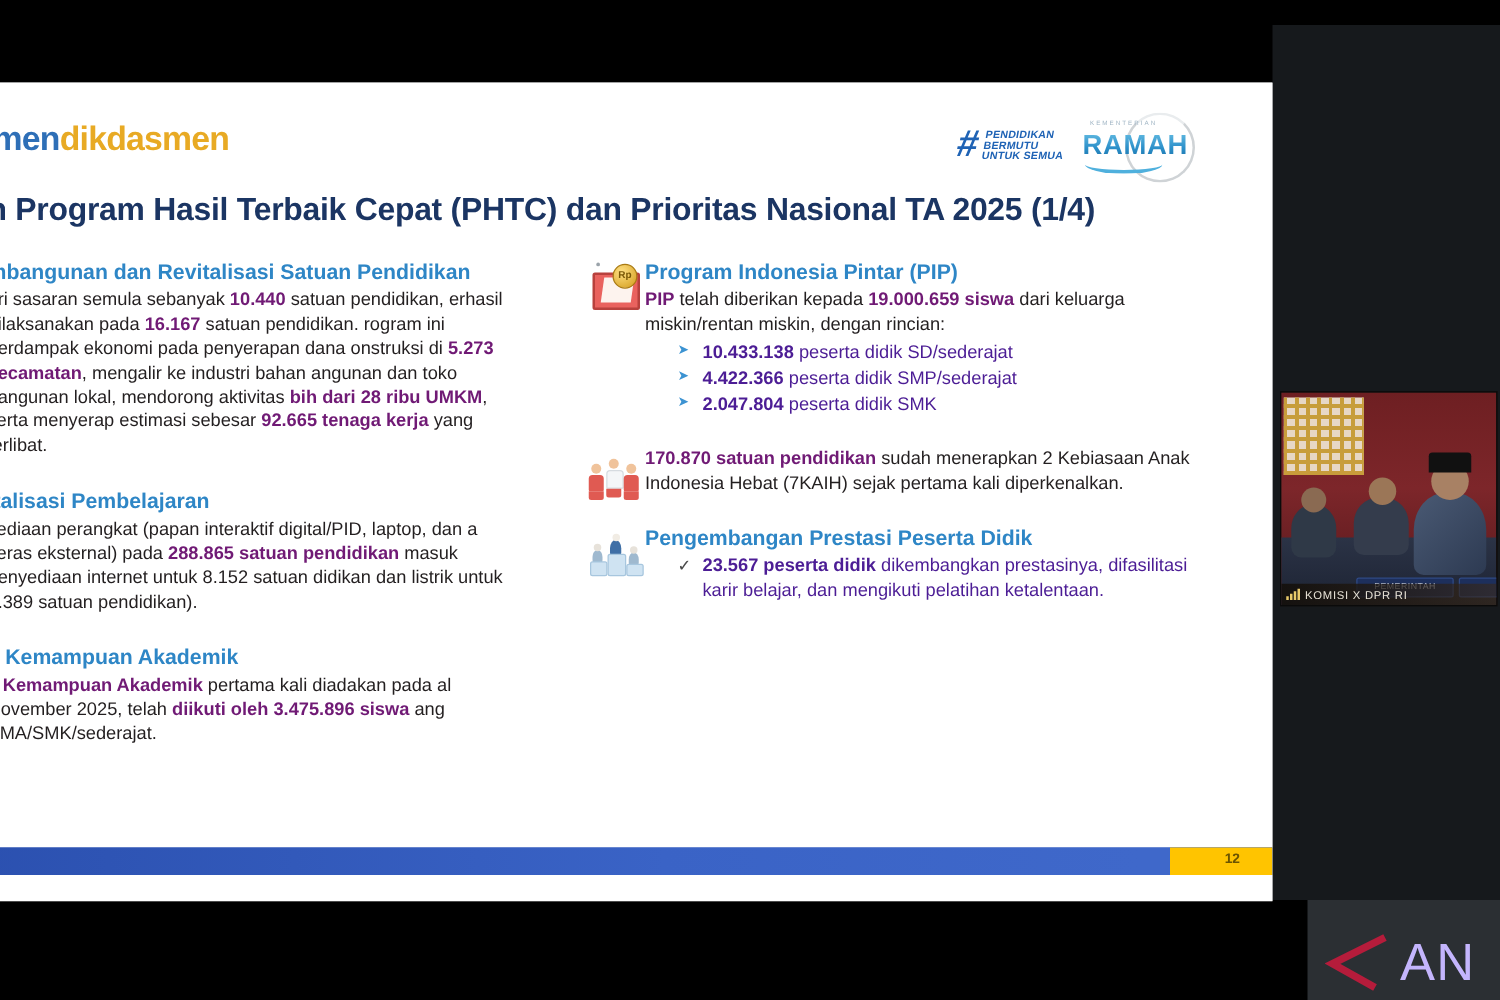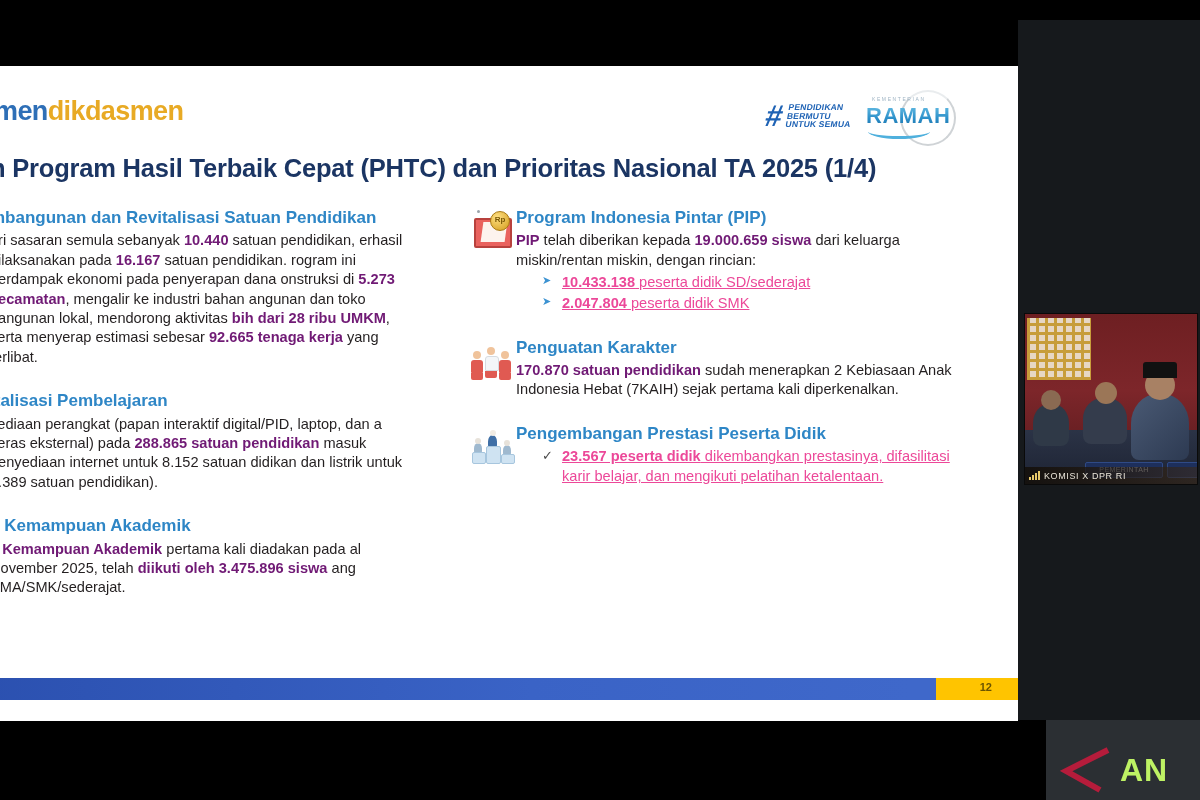--- a/index.html
+++ b/index.html
@@ -41,21 +41,21 @@
   .col-left{position:absolute;left:52px;top:142px;width:430px;}
   .col-right{position:absolute;left:520px;top:142px;width:520px;}
 
   .block{margin-bottom:24px;}
   .block.with-icon{position:relative;padding-left:58px;}
   .blk-head{font-size:17px;font-weight:bold;color:#2e86c6;margin-bottom:3px;line-height:1.2;white-space:nowrap;}
   .blk-body{font-size:14.6px;color:#231f20;line-height:1.33;}
   .blk-body b{font-weight:bold;color:#701a75;}
 
   ul.arrows,ul.checks{list-style:none;margin:3px 0 0 0;padding:0 0 0 26px;}
-  ul.arrows li,ul.checks li{position:relative;font-size:14.6px;color:#ec4899;line-height:1.35;margin-bottom:1px;padding-left:20px;text-decoration:underline;}
+  ul.arrows li,ul.checks li{position:relative;font-size:14.6px;color:#4c1d95;line-height:1.35;margin-bottom:1px;padding-left:20px;}
   ul.arrows li:before{content:"\27A4";position:absolute;left:0;top:0px;color:#3c93d2;font-size:11px;}
   ul.checks li{margin-bottom:2px;}
   ul.checks li:before{content:"\2713";position:absolute;left:0;top:0px;color:#4a4a4a;font-size:13px;}
 
   
   .icn{position:absolute;left:12px;top:2px;width:46px;height:42px;}
 
   
   .icn-money .book{position:absolute;left:4px;top:8px;width:34px;height:26px;background:#e9625e;border:2px solid #b8413d;border-radius:2px;}
   .icn-money .page{position:absolute;left:12px;top:12px;width:24px;height:20px;background:#fdf3ee;transform:skewX(-8deg);}
@@ -114,21 +114,21 @@
   .pip .caption{position:absolute;left:0;bottom:0;width:100%;height:17px;background:linear-gradient(90deg,rgba(20,16,12,.92),rgba(60,40,18,.55));display:flex;align-items:center;gap:4px;padding-left:4px;box-sizing:border-box;}
   .pip .caption .bars{display:flex;align-items:flex-end;gap:1px;height:9px;}
   .pip .caption .bars i{display:block;width:2px;background:#e8c96a;}
   .pip .caption .bars i:nth-child(1){height:3px;} .pip .caption .bars i:nth-child(2){height:5px;}
   .pip .caption .bars i:nth-child(3){height:7px;} .pip .caption .bars i:nth-child(4){height:9px;}
   .pip .caption span.txt{font-size:9px;color:#e9e4d8;letter-spacing:.6px;white-space:nowrap;text-align:right;}
 
   
   .antara{position:absolute;left:1046px;top:700px;width:154px;height:100px;background:#2b2f33;display:flex;align-items:center;gap:8px;padding-left:14px;box-sizing:border-box;}
   .antara .tri{width:52px;height:48px;}
-  .antara .word{font-size:32px;color:#bef264;letter-spacing:1px;font-weight:700;line-height:1;}
+  .antara .word{font-size:42px;color:#c4b5fd;letter-spacing:1px;font-weight:400;line-height:1;}
 </style>
 </head>
 <body>
 
 <div class="screen">
 
   <div class="stage-top"></div>
   <div class="stage-right"></div>
   <div class="stage-bottom"></div>
 
@@ -177,20 +177,21 @@
             <div class="icn icn-money">
               <div class="dot"></div>
               <div class="book"></div>
               <div class="page"></div>
               <div class="coin">Rp</div>
             </div>
             <div class="blk-head">Program Indonesia Pintar (PIP)</div>
             <div class="blk-body"><b>PIP</b><span> telah diberikan kepada </span><b>19.000.659 siswa</b><span> dari keluarga miskin/rentan miskin, dengan rincian:</span></div>
             <ul class="arrows">
               <li><b>10.433.138</b> peserta didik SD/sederajat</li>
+              <li><b>4.422.366</b> peserta didik SMP/sederajat</li>
               <li><b>2.047.804</b> peserta didik SMK</li>
             </ul>
           </div>
           <div class="block with-icon">
             <div class="icn icn-kids">
               <div class="kid k1">
                 <div class="head"></div>
                 <div class="body"></div>
                 <div class="legs"></div>
               </div>
@@ -198,21 +199,20 @@
                 <div class="head"></div>
                 <div class="body w"></div>
                 <div class="legs"></div>
               </div>
               <div class="kid k3">
                 <div class="head"></div>
                 <div class="body"></div>
                 <div class="legs"></div>
               </div>
             </div>
-            <div class="blk-head">Penguatan Karakter</div>
             <div class="blk-body"><b>170.870 satuan pendidikan</b><span> sudah menerapkan 2 Kebiasaan Anak Indonesia Hebat (7KAIH) sejak pertama kali diperkenalkan.</span></div>
           </div>
           <div class="block with-icon">
             <div class="icn icn-pod">
               <div class="fig f1"></div>
               <div class="fig f2"></div>
               <div class="fig f3"></div>
               <div class="h h1"></div>
               <div class="h h2"></div>
               <div class="h h3"></div>

